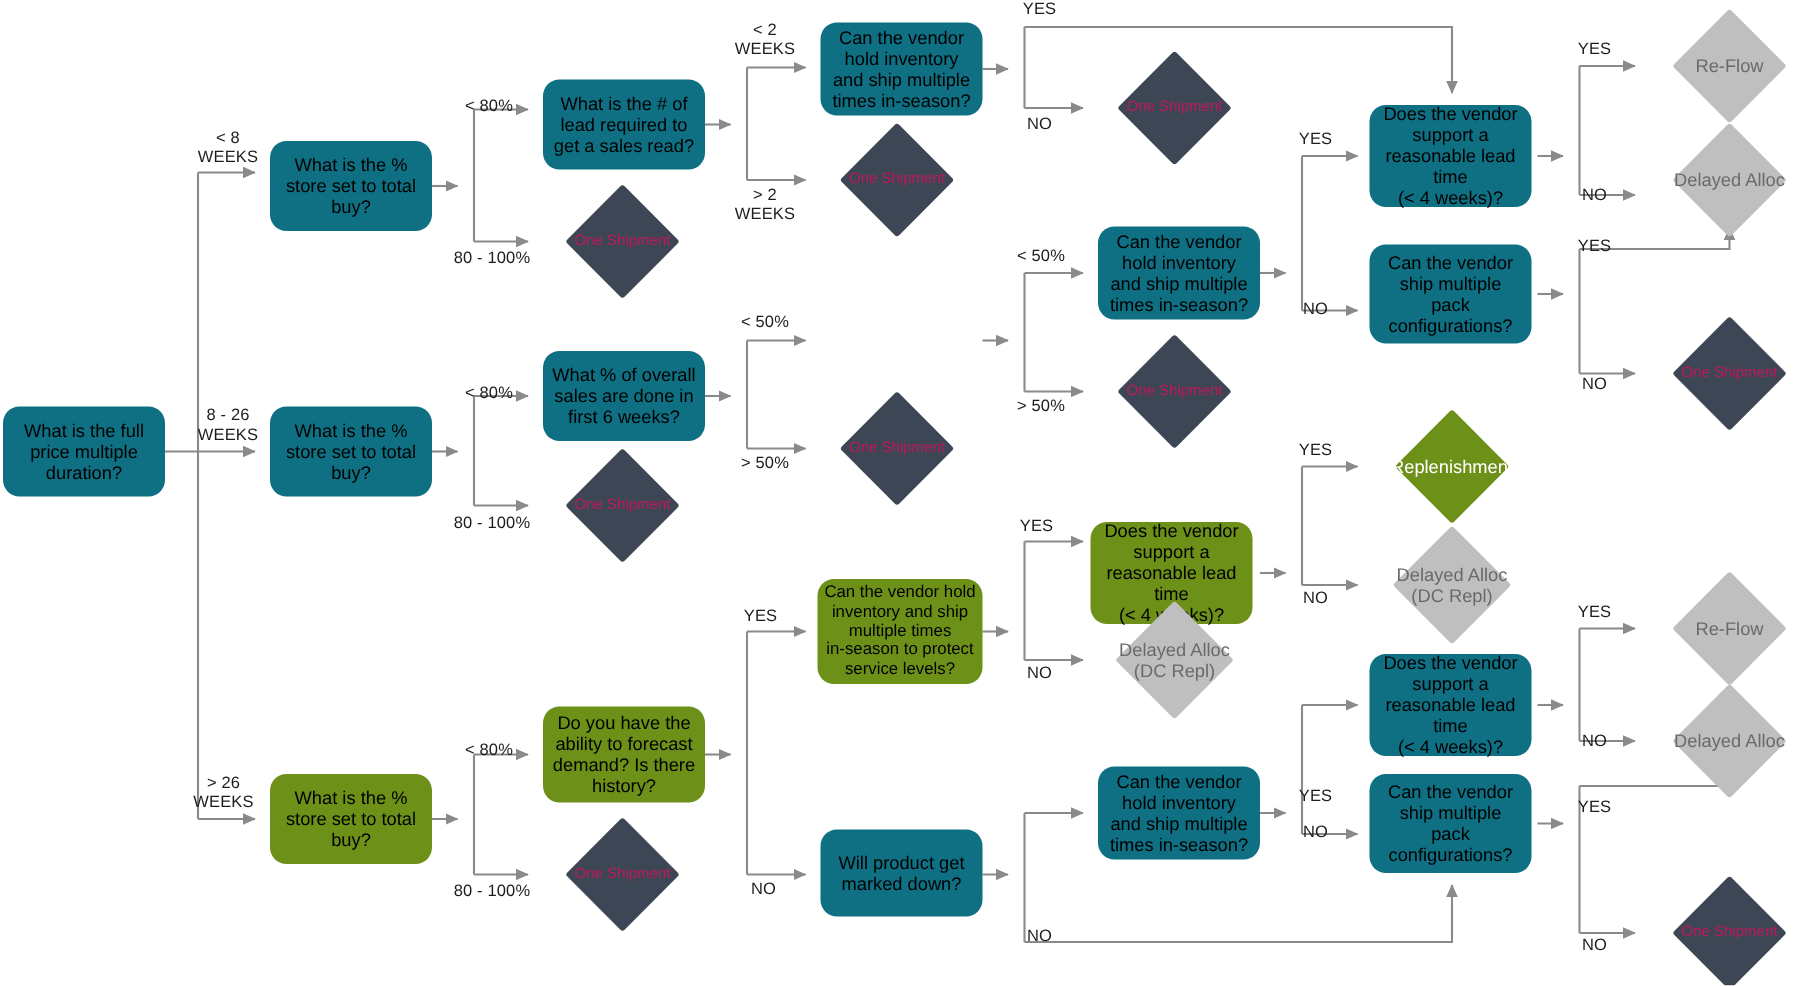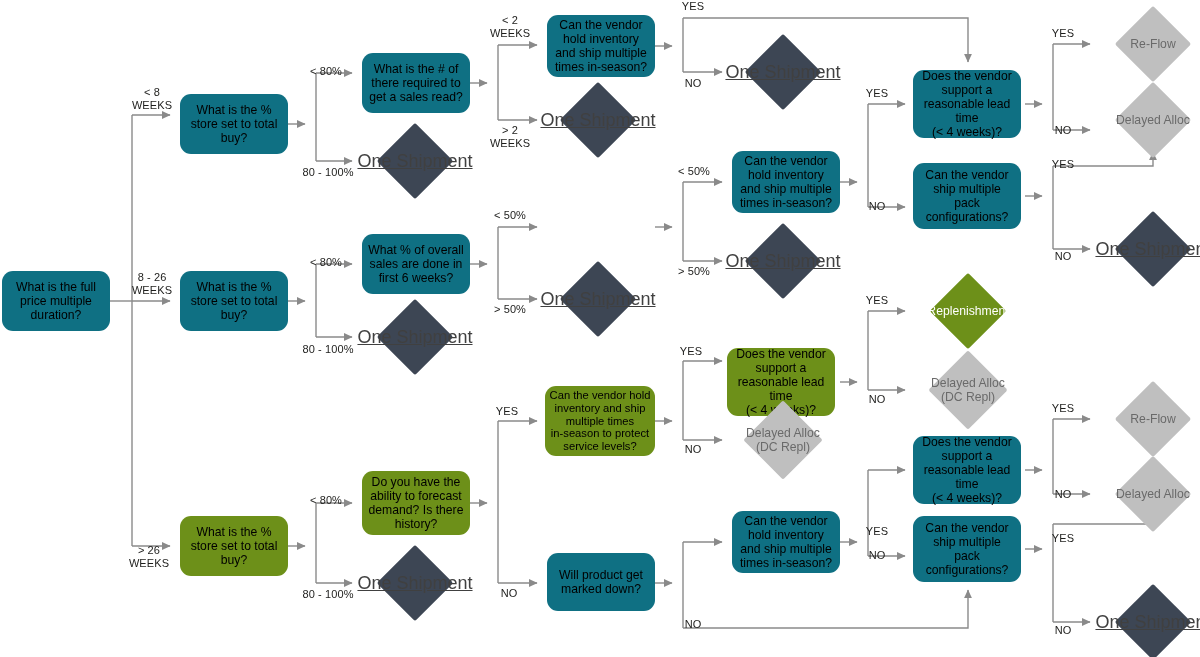--- a/index.html
+++ b/index.html
@@ -63,21 +63,21 @@
   }
   .diamond .dlabel {
     position: relative;
     z-index: 2;
     width: 100%;
     text-align: center;
     white-space: pre-line;
     line-height: 1.16;
   }
   .diamond.dark .dshape { background: #3d4654; }
-  .diamond.dark .dlabel { color: #404040; font-size: 18px; text-decoration: underline; }
+  .diamond.dark .dlabel { color: #be185d; font-size: 10px; }
   .diamond.gray .dshape { background: #bfbfbf; }
   .diamond.gray .dlabel { color: #6a6a6a; font-size: 12.2px; }
   .diamond.olive .dshape { background: #6d9019; }
   .diamond.olive .dlabel { color: #ffffff; font-size: 12.2px; }
 
   .edge-label {
     position: absolute;
     font-size: 11px;
     color: #1d1d1b;
     white-space: pre-line;
@@ -200,21 +200,21 @@
   </div>
 
   <div class="node proc teal" style="left:180px; top:94px; width:108px; height:60px;">
     <span class="txt">What is the %
 store set to total
 buy?</span>
   </div>
 
   <div class="node proc teal" style="left:362px; top:53px; width:108px; height:60px;">
     <span class="txt">What is the # of
-there required to
+lead required to
 get a sales read?</span>
   </div>
 
   <div class="node diamond dark" style="left:352px; top:130px; width:126px; height:62px;">
     <span class="dshape" style="width:54px;height:54px;"></span>
     <span class="dlabel">One Shipment</span>
   </div>
 
   <div class="node proc teal" style="left:547px; top:15px; width:108px; height:62px;">
     <span class="txt">Can the vendor
@@ -388,21 +388,21 @@
 
   <div class="node diamond dark" style="left:1090px; top:591px; width:126px; height:62px;">
     <span class="dshape" style="width:54px;height:54px;"></span>
     <span class="dlabel">One Shipment</span>
   </div>
 
   <div class="edge-label" style="left:128px; top:86px; width:48px;">&lt; 8
 WEEKS</div>
   <div class="edge-label" style="left:126px; top:271px; width:52px;">8 - 26
 WEEKS</div>
-  <div class="edge-label" style="left:124px; top:516px; width:50px;margin-top:28px;">&gt; 26
+  <div class="edge-label" style="left:124px; top:516px; width:50px;">&gt; 26
 WEEKS</div>
 
   <div class="edge-label" style="left:304px; top:65px; width:44px;">&lt; 80%</div>
   <div class="edge-label" style="left:298px; top:166px; width:60px;">80 - 100%</div>
 
   <div class="edge-label" style="left:488px; top:14px; width:44px;">&lt; 2
 WEEKS</div>
   <div class="edge-label" style="left:488px; top:124px; width:44px;">&gt; 2
 WEEKS</div>
 

